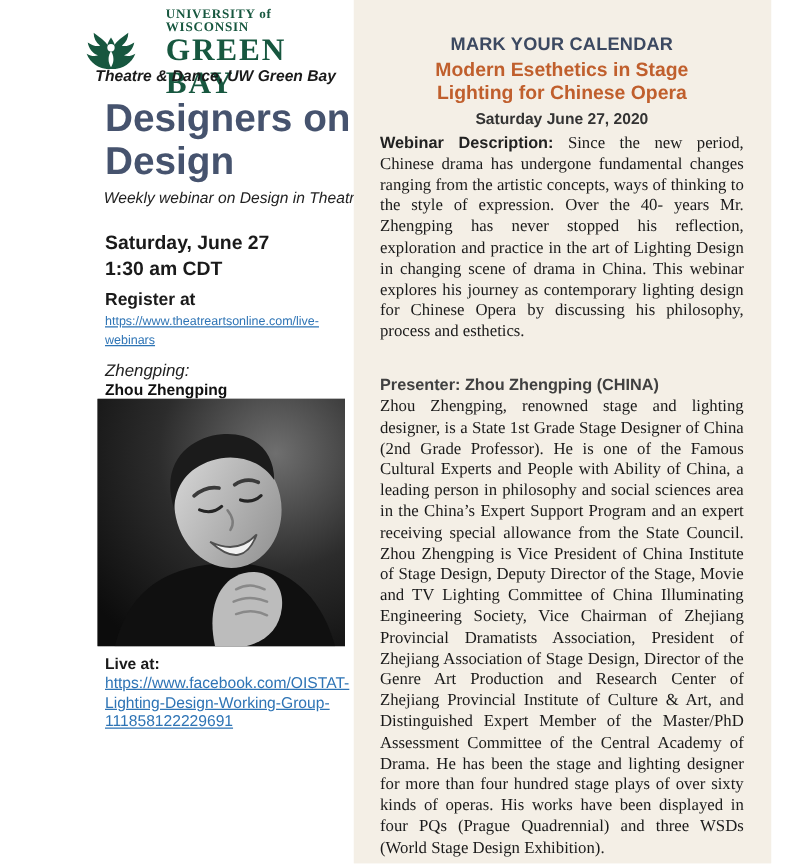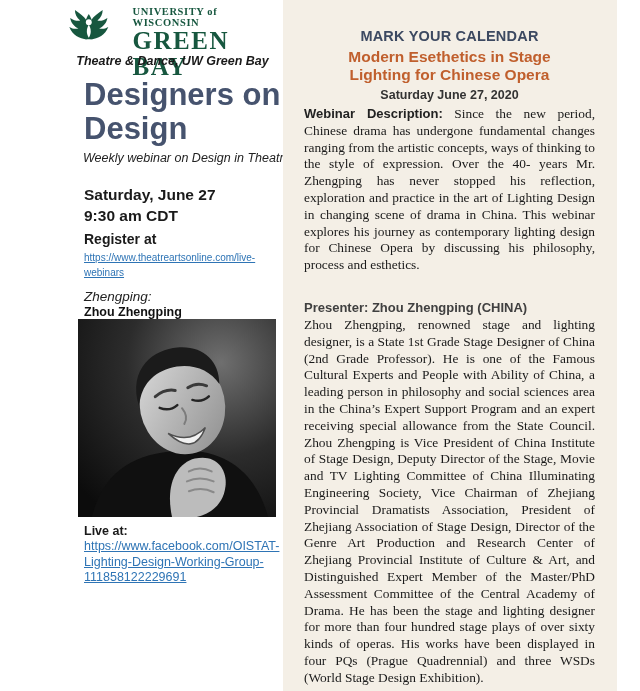--- a/index.html
+++ b/index.html
@@ -4,21 +4,21 @@
 <style>
   html,body { margin:0; padding:0; background:#fff; }
   .page {
     position:relative; width:640px; height:691px; background:#ffffff;
     font-family:"Liberation Sans", sans-serif; overflow:hidden;
   }
 
   
   .left-col { position:absolute; left:0; top:0; width:283px; height:691px; }
 
-  .logo-row { position:absolute; left:68px; top:6px; display:flex; gap:23px; }
+  .logo-row { position:absolute; left:68px; top:6px; display:flex; align-items:center; gap:23px; }
   .logo-row svg { width:44px; height:42px; display:block; }
   .uwgb-text { color:#17573f; }
   .uwgb-line1 { font-family:"Liberation Serif", serif; font-size:10.5px; letter-spacing:0.6px; font-weight:bold; }
   .uwgb-line2 { font-family:Liberation Serif, serif; font-size:25px; letter-spacing:1.5px; font-weight:bold; line-height:26px; }
 
   .dept { position:absolute; left:70px; top:54px; width:205px; text-align:center;
           font-size:12.5px; font-weight:bold; font-style:italic; color:#1a1a1a; }
 
   .main-title { position:absolute; left:84px; top:78px; width:215px; margin:0;
                 font-size:31px; line-height:34px; font-weight:bold; color:#46536e; }
@@ -90,21 +90,21 @@
       </div>
     </div>
 
     <div class="dept">Theatre &amp; Dance, UW Green Bay</div>
 
     <h1 class="main-title">Designers on Design</h1>
     <div class="subtitle">Weekly webinar on Design in Theatre</div>
 
     <div class="date-block">
       <div>Saturday, June 27</div>
-      <div>9:30 am CDT</div>
+      <div>1:30 am CDT</div>
     </div>
 
     <div class="register-label">Register at</div>
     <div class="register-link">
       <a class="link">https://www.theatreartsonline.com/live-webinars</a>
     </div>
 
     <div class="featuring-label">Zhengping:</div>
     <div class="featuring-name">Zhou Zhengping</div>
 

